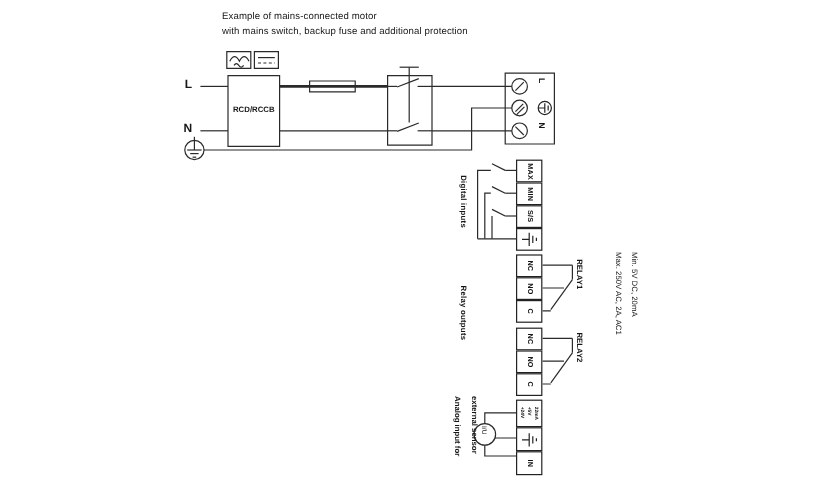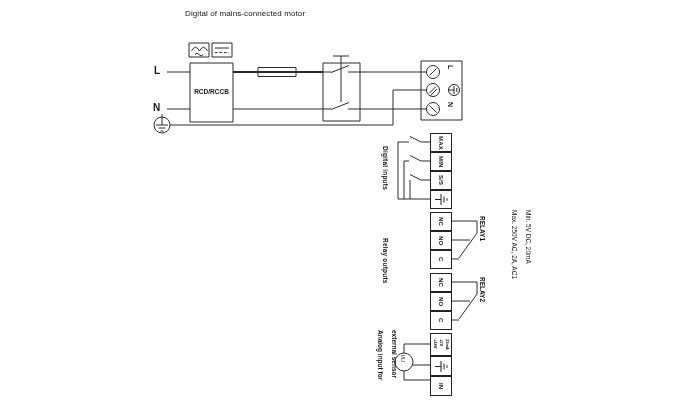--- a/index.html
+++ b/index.html
@@ -119,21 +119,22 @@
     </g>
 
     <g>
       <path d="M431,344 H404 V353"></path>
       <circle cx="404" cy="362" r="9"></circle>
       <path d="M412.5,365 H431"></path>
       <path d="M404,371 V380 H431"></path>
     </g>
   </svg>
 
-  <div class="t title" style="left:185px;top:8px">Digital of mains-connected motor</div>
+  <div class="t title" style="left:185px;top:8px">Example of mains-connected motor</div>
+  <div class="t title" style="left:185px;top:20px">with mains switch, backup fuse and additional protection</div>
 
   <div class="t biglbl" style="left:154px;top:65px">L</div>
   <div class="t biglbl" style="left:153px;top:102px">N</div>
 
   <div class="t rcdlbl" style="left:190px;top:88px;width:43px">RCD/RCCB</div>
 
   <div class="t v termlbl" style="left:447px;top:65px;height:14px">L</div>
   <svg class="abs" style="left:447px;top:83px" width="14" height="14" viewBox="0 0 14 14" fill="none" stroke="#222" stroke-width="1">
     <circle cx="7" cy="7" r="5.5"></circle>
     <path d="M1.5,7 H7"></path>

